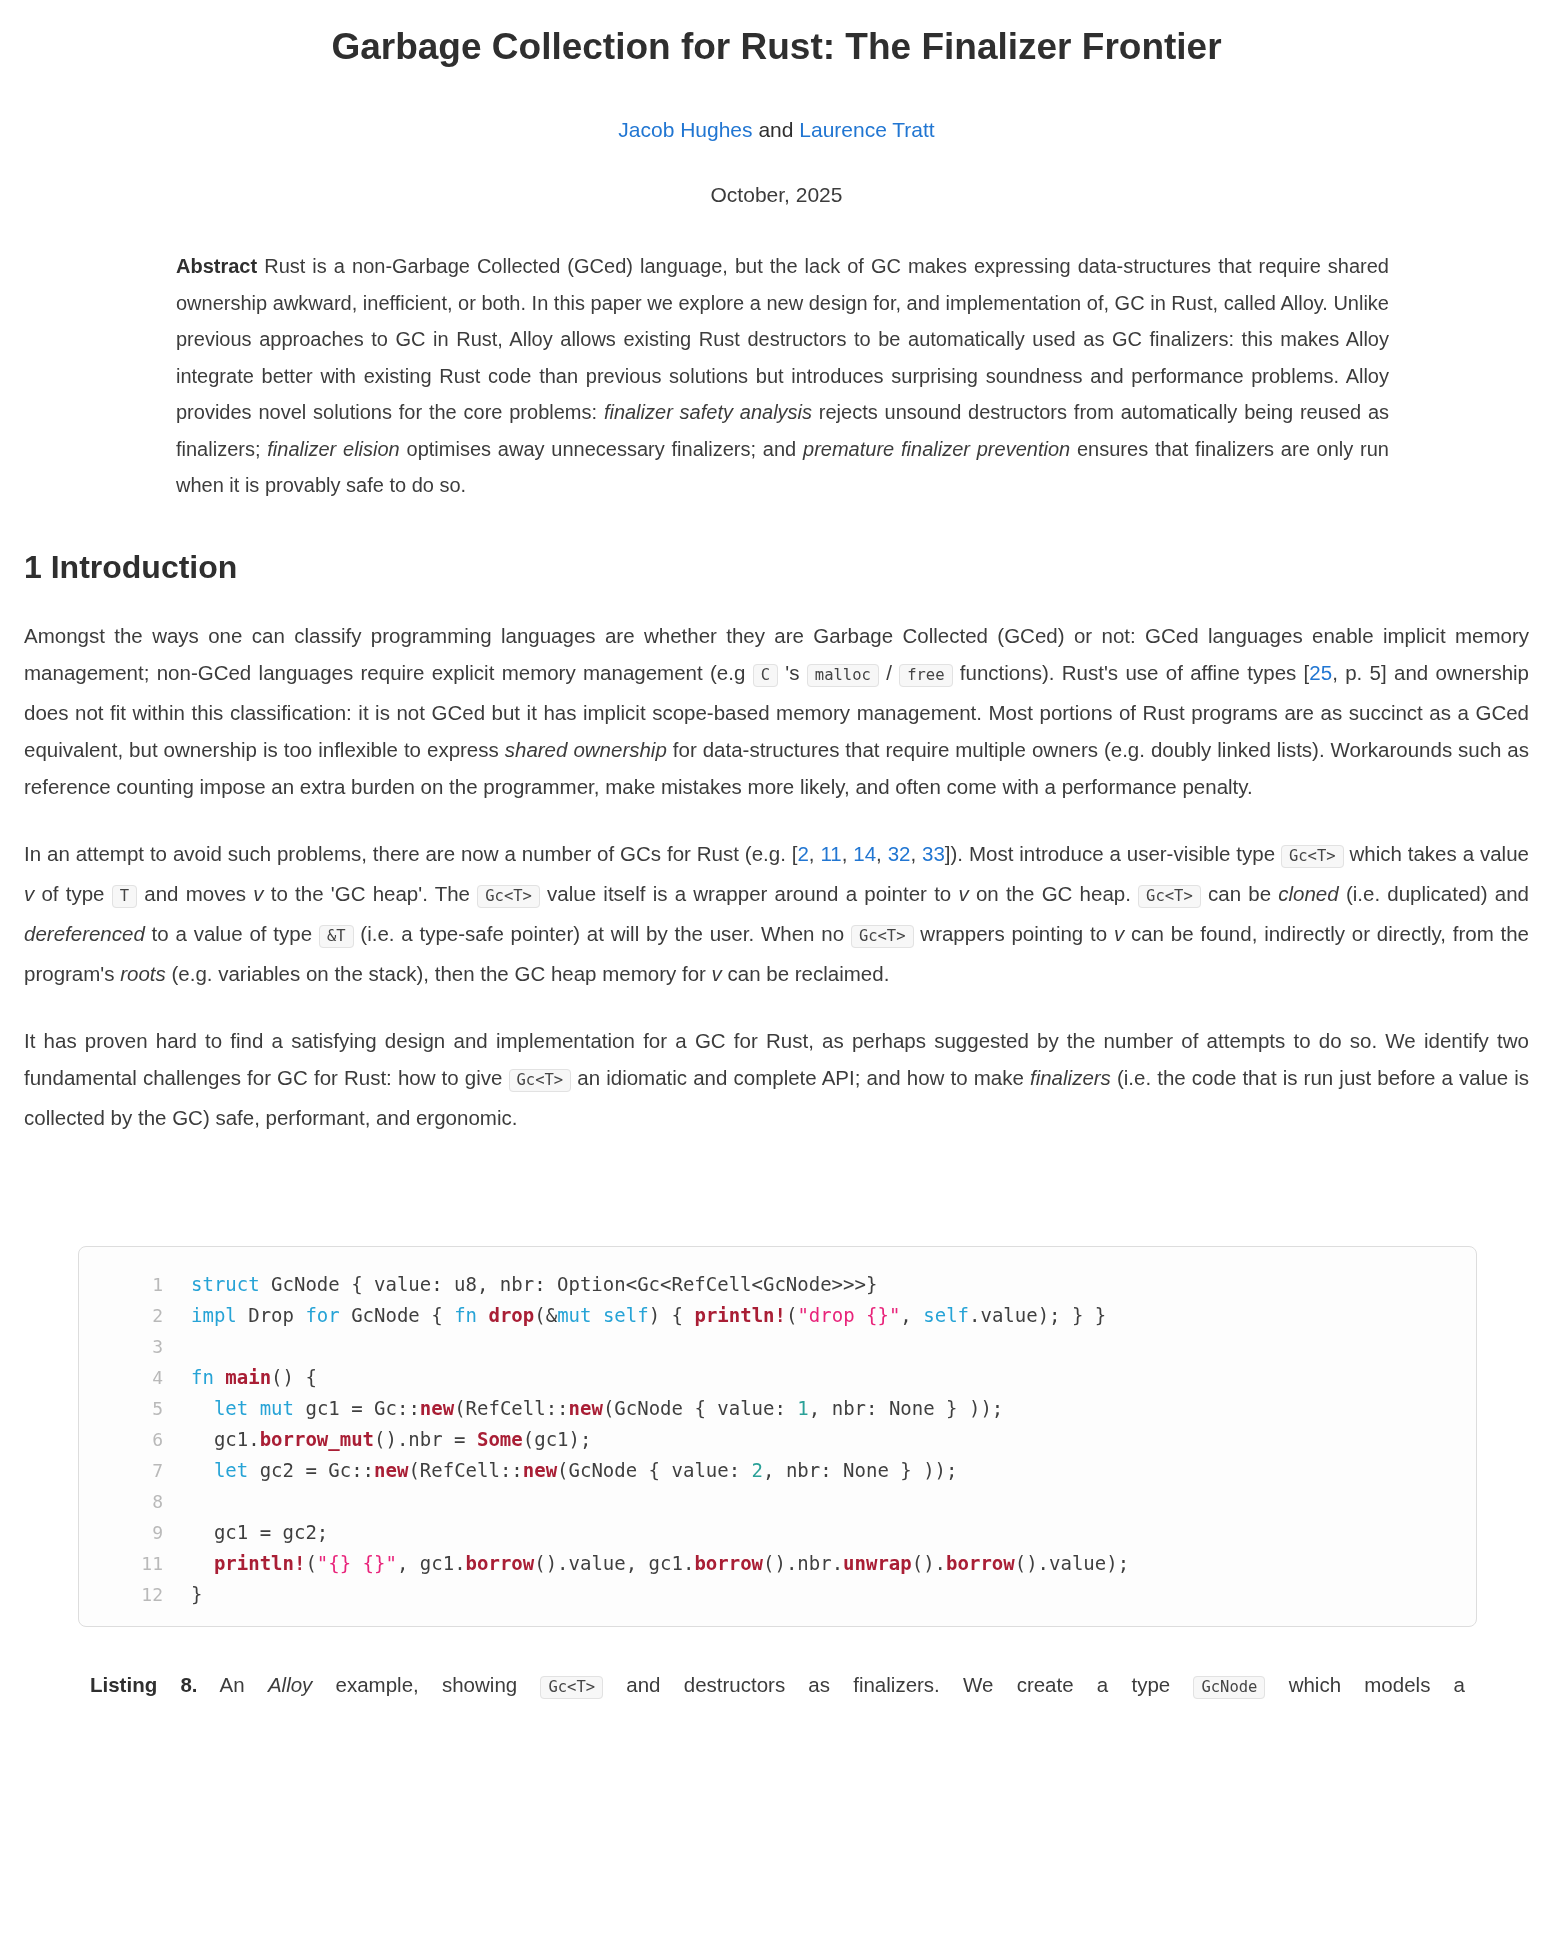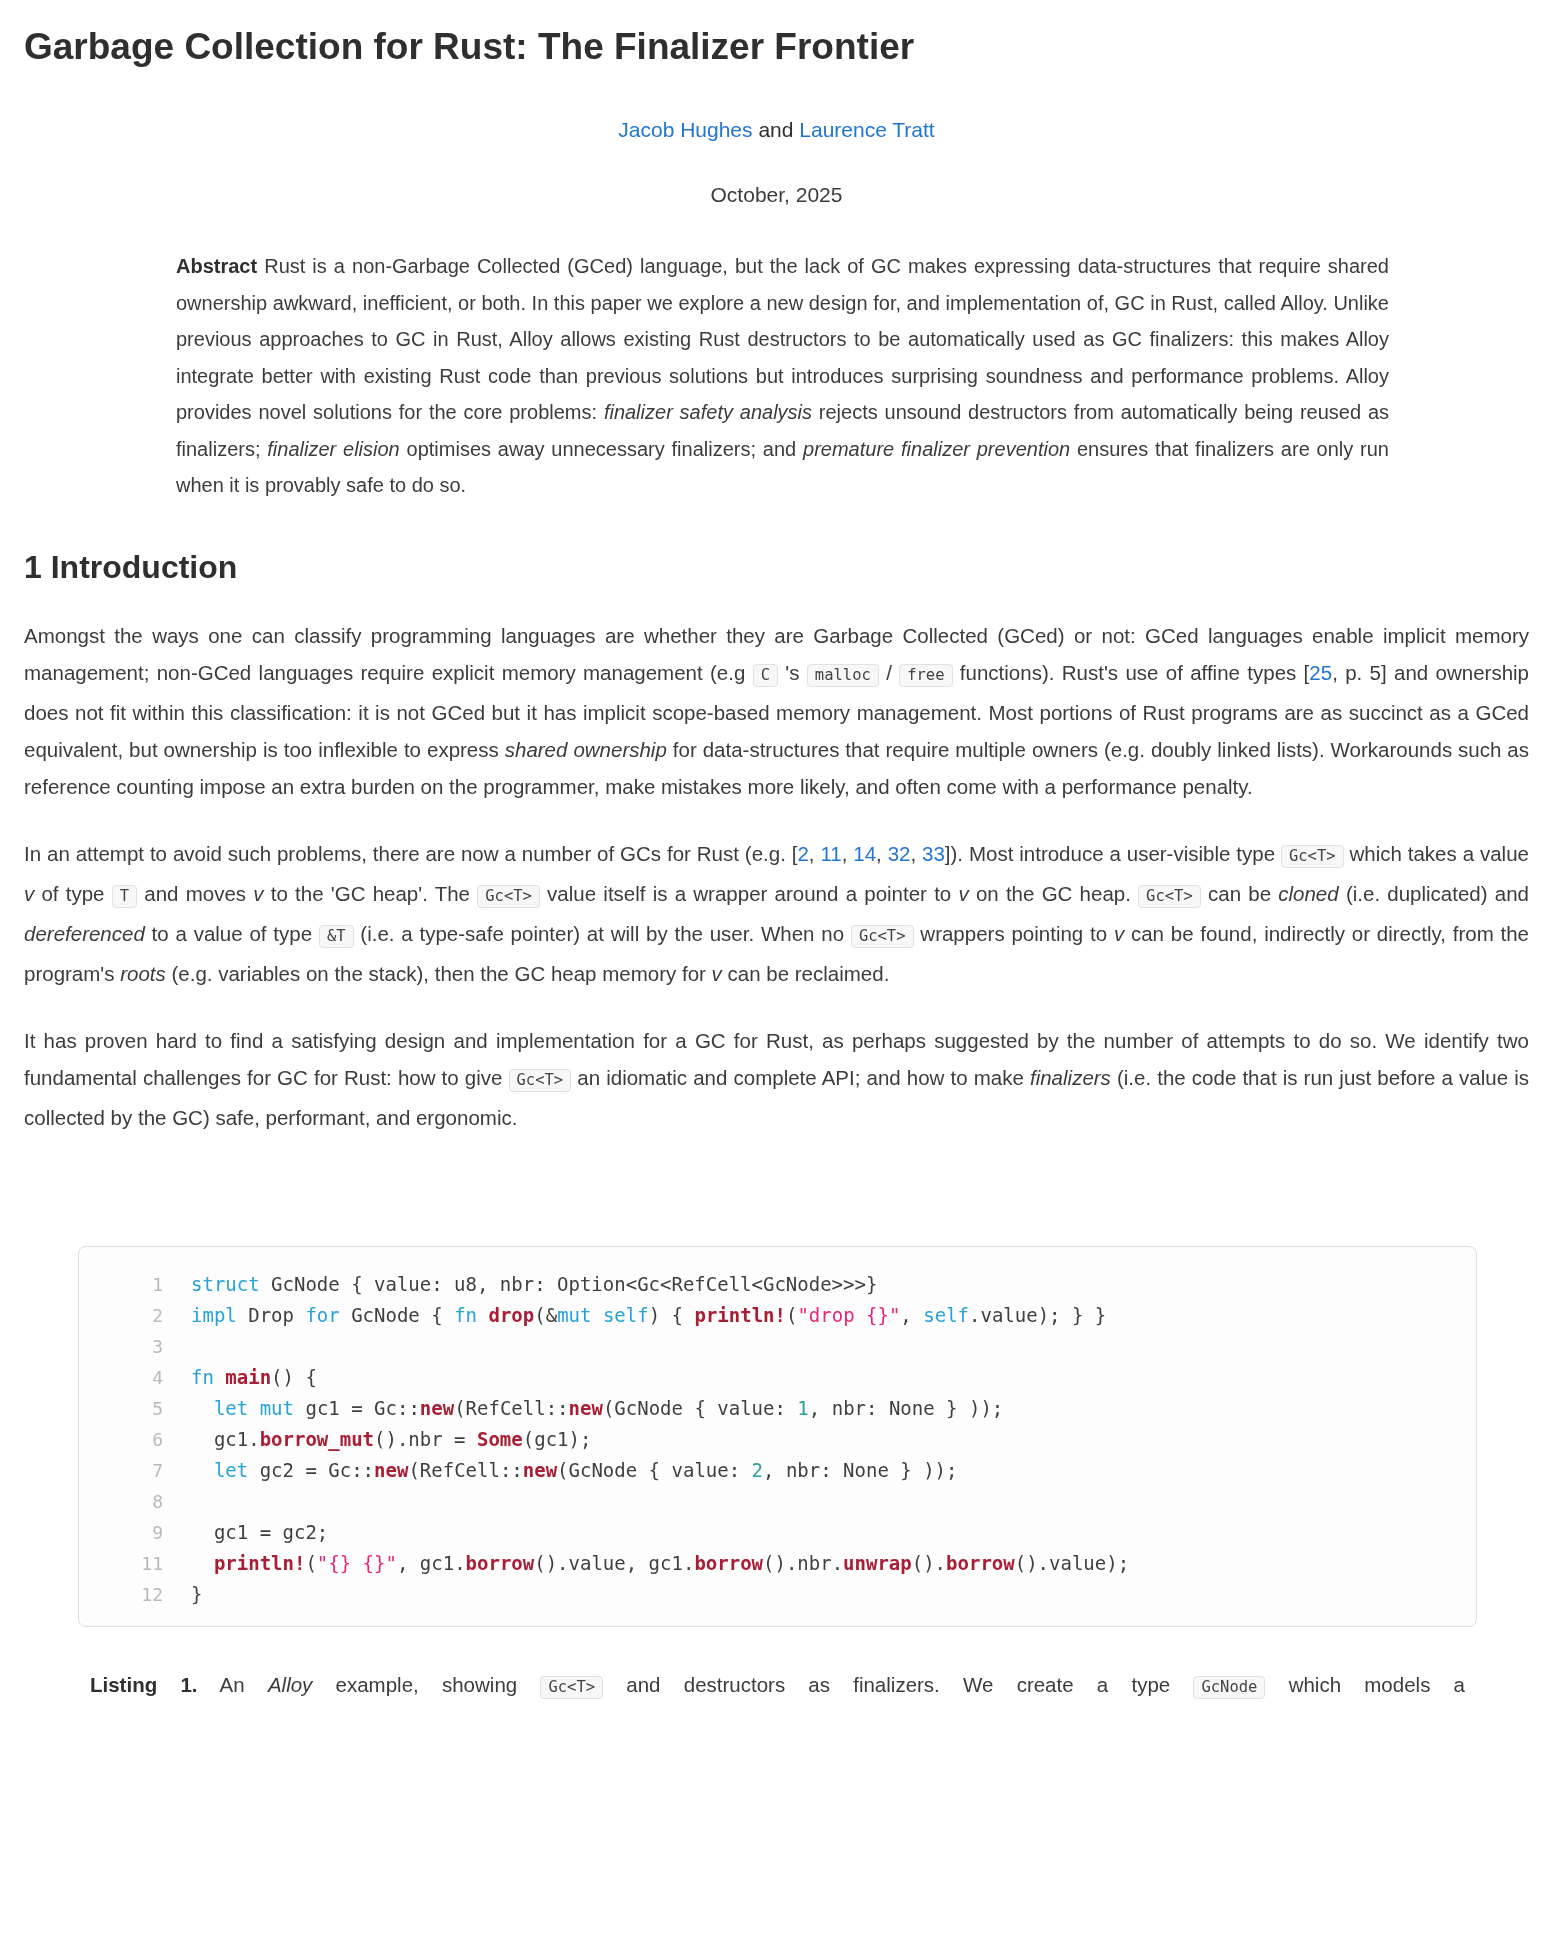--- a/index.html
+++ b/index.html
@@ -7,20 +7,21 @@
     background: #ffffff;
     width: 1553px; height: 1942px;
     overflow: hidden;
     font-family: "Liberation Sans", sans-serif;
     color: var(--body_text, #3c3c3c);
   }
   .page { padding: 0 24px; }
 
   .title {
     margin: 24px 0 2px 0;
+    text-align: center;
     font-size: 37px;
     line-height: 46px;
     font-weight: 600;
     color: var(--heading_text, #2f2f2f);
   }
   .authors {
     margin-top: 46px;
     text-align: center;
     font-size: 21px;
     line-height: 27px;
@@ -144,15 +145,15 @@
         <div class="code-line"><span class="lineno">5</span><span class="code-text"><span class="tok-pl">  </span><span class="tok-kw">let</span><span class="tok-pl"> </span><span class="tok-kw">mut</span><span class="tok-pl"> gc1 = Gc::</span><span class="tok-fn">new</span><span class="tok-pl">(RefCell::</span><span class="tok-fn">new</span><span class="tok-pl">(GcNode { value: </span><span class="tok-num">1</span><span class="tok-pl">, nbr: None } ));</span></span></div>
         <div class="code-line"><span class="lineno">6</span><span class="code-text"><span class="tok-pl">  gc1.</span><span class="tok-fn">borrow_mut</span><span class="tok-pl">().nbr = </span><span class="tok-fn">Some</span><span class="tok-pl">(gc1);</span></span></div>
         <div class="code-line"><span class="lineno">7</span><span class="code-text"><span class="tok-pl">  </span><span class="tok-kw">let</span><span class="tok-pl"> gc2 = Gc::</span><span class="tok-fn">new</span><span class="tok-pl">(RefCell::</span><span class="tok-fn">new</span><span class="tok-pl">(GcNode { value: </span><span class="tok-num">2</span><span class="tok-pl">, nbr: None } ));</span></span></div>
         <div class="code-line"><span class="lineno">8</span></div>
         <div class="code-line"><span class="lineno">9</span><span class="code-text"><span class="tok-pl">  gc1 = gc2;</span></span></div>
         <div class="code-line"><span class="lineno">11</span><span class="code-text"><span class="tok-pl">  </span><span class="tok-fn">println!</span><span class="tok-pl">(</span><span class="tok-str">"{} {}"</span><span class="tok-pl">, gc1.</span><span class="tok-fn">borrow</span><span class="tok-pl">().value, gc1.</span><span class="tok-fn">borrow</span><span class="tok-pl">().nbr.</span><span class="tok-fn">unwrap</span><span class="tok-pl">().</span><span class="tok-fn">borrow</span><span class="tok-pl">().value);</span></span></div>
         <div class="code-line"><span class="lineno">12</span><span class="code-text"><span class="tok-pl">}</span></span></div>
       </div>
   </div>
 
-  <p class="caption"><strong>Listing 1.</strong> An <em>Alloy</em> example, showing <code class="chip">Gc&lt;T&gt;</code> and destructors as finalizers. We create a type <code class="chip">GcNode</code> which models a</p>
+  <p class="caption"><strong>Listing 8.</strong> An <em>Alloy</em> example, showing <code class="chip">Gc&lt;T&gt;</code> and destructors as finalizers. We create a type <code class="chip">GcNode</code> which models a</p>
 
 </div>
 
 </body></html>

